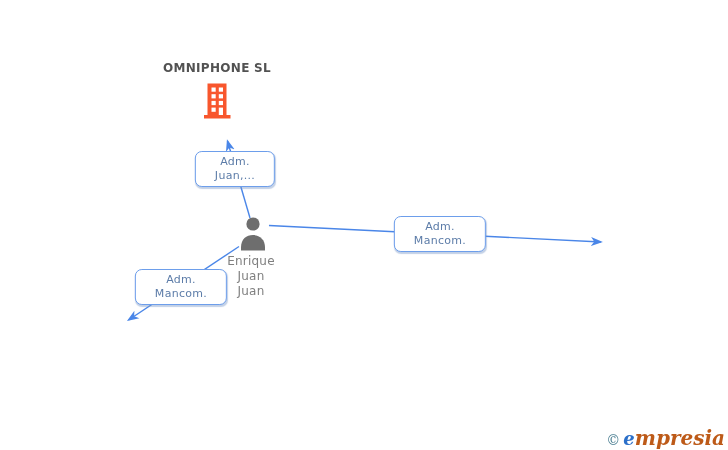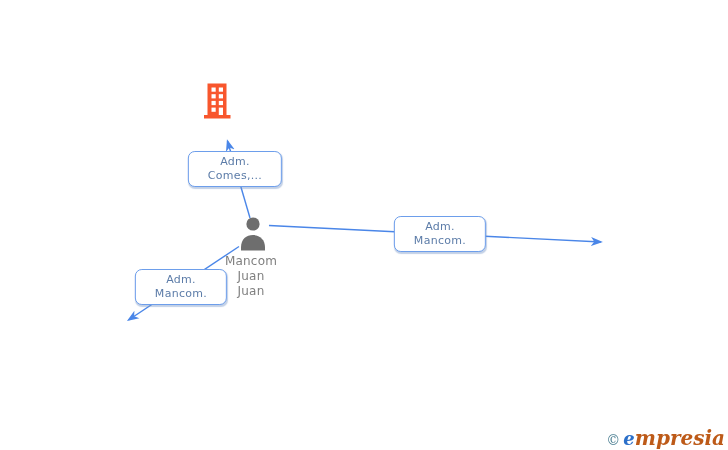--- a/index.html
+++ b/index.html
@@ -127,41 +127,42 @@
         <circle cx="15" cy="8" r="6.6" fill="currentColor"></circle>
         <path d="M3,34.5 v-3.2 c0,-8 5.4,-12.2 12,-12.2 s12,4.2 12,12.2 v3.2 z" fill="currentColor"></path>
       </symbol>
     </defs>
     <path class="edge" d="M250,218 L227.5,141" marker-end="url(#arrow)"></path>
     <path class="edge" d="M269,225.5 L601,242" marker-end="url(#arrow)"></path>
     <path class="edge" d="M239,246.5 L128.5,320" marker-end="url(#arrow)"></path>
   </svg>
 
   <div class="node" style="left:160px; top:61px; width:114px; height:62px;">
+    <div class="node-label focus" style="top:0;">OMNIPHONE SL</div>
     <svg class="icon building-orange" style="left:42px; top:22px;" width="30" height="36">
         <use href="#sym-building"></use>
       </svg>
   </div>
 
   <div class="node" style="left:211px; top:216px; width:80px; height:85px;">
     <svg class="icon person-gray" style="left:27px; top:0;" width="30" height="35">
         <use href="#sym-person"></use>
       </svg>
     <div class="node-label" style="top:38px;">
-      <span class="person-name-line">Mancom</span>
+      <span class="person-name-line">Enrique</span>
       <span class="person-name-line">Juan</span>
       <span class="person-name-line">Juan</span>
     </div>
   </div>
 
 
 
   <div class="edge-label" style="left:235px; top:169px;">
     <span>Adm.</span>
-    <span>Comes,...</span>
+    <span>Juan,...</span>
   </div>
   <div class="edge-label" style="left:440px; top:234px;">
     <span>Adm.</span>
     <span>Mancom.</span>
   </div>
   <div class="edge-label" style="left:181px; top:287px;">
     <span>Adm.</span>
     <span>Mancom.</span>
   </div>
 

